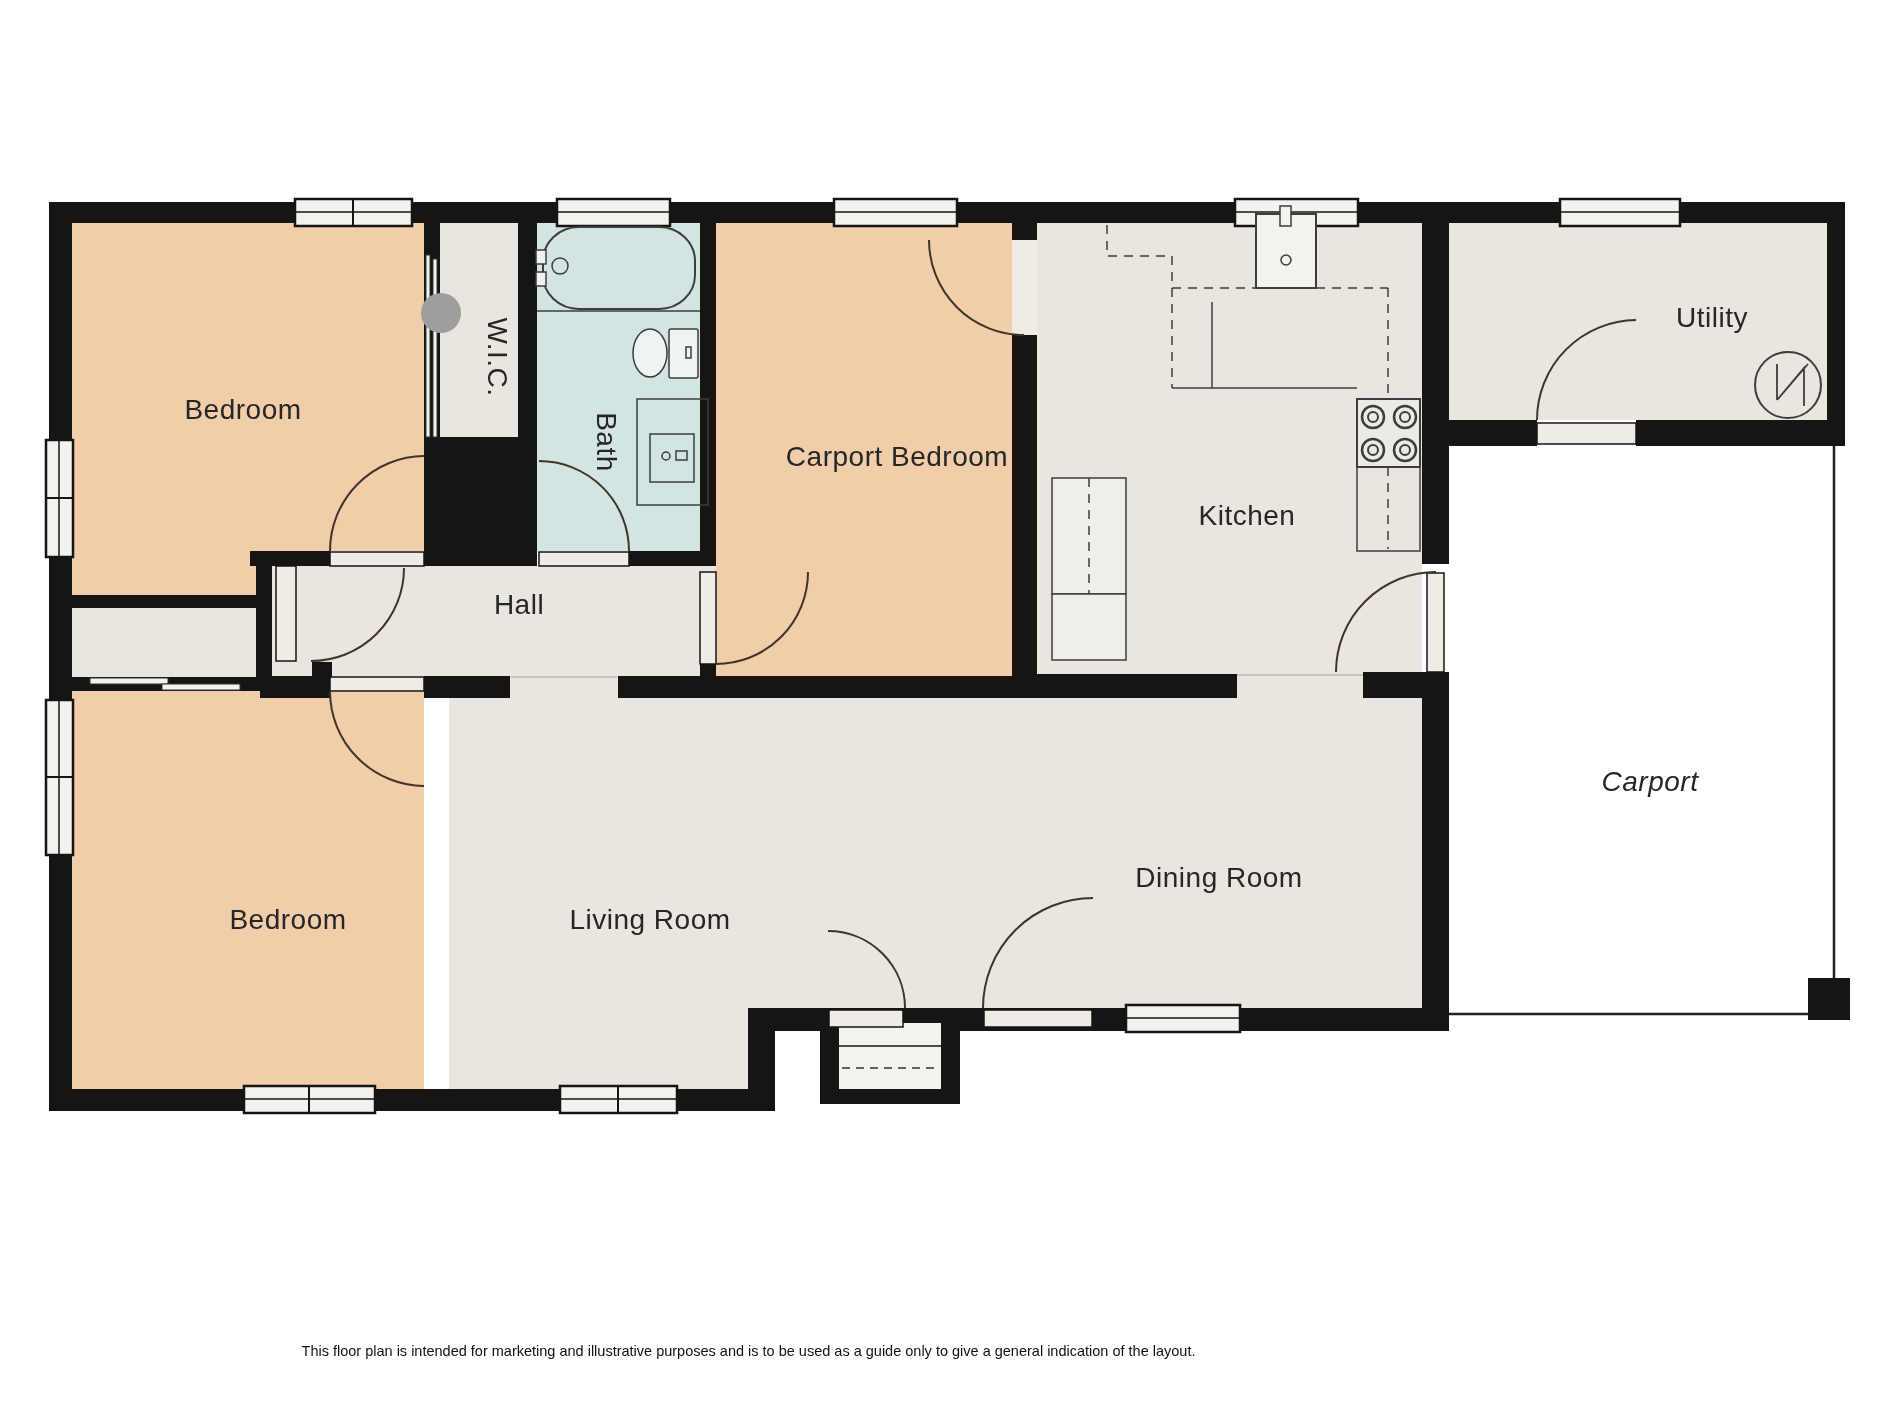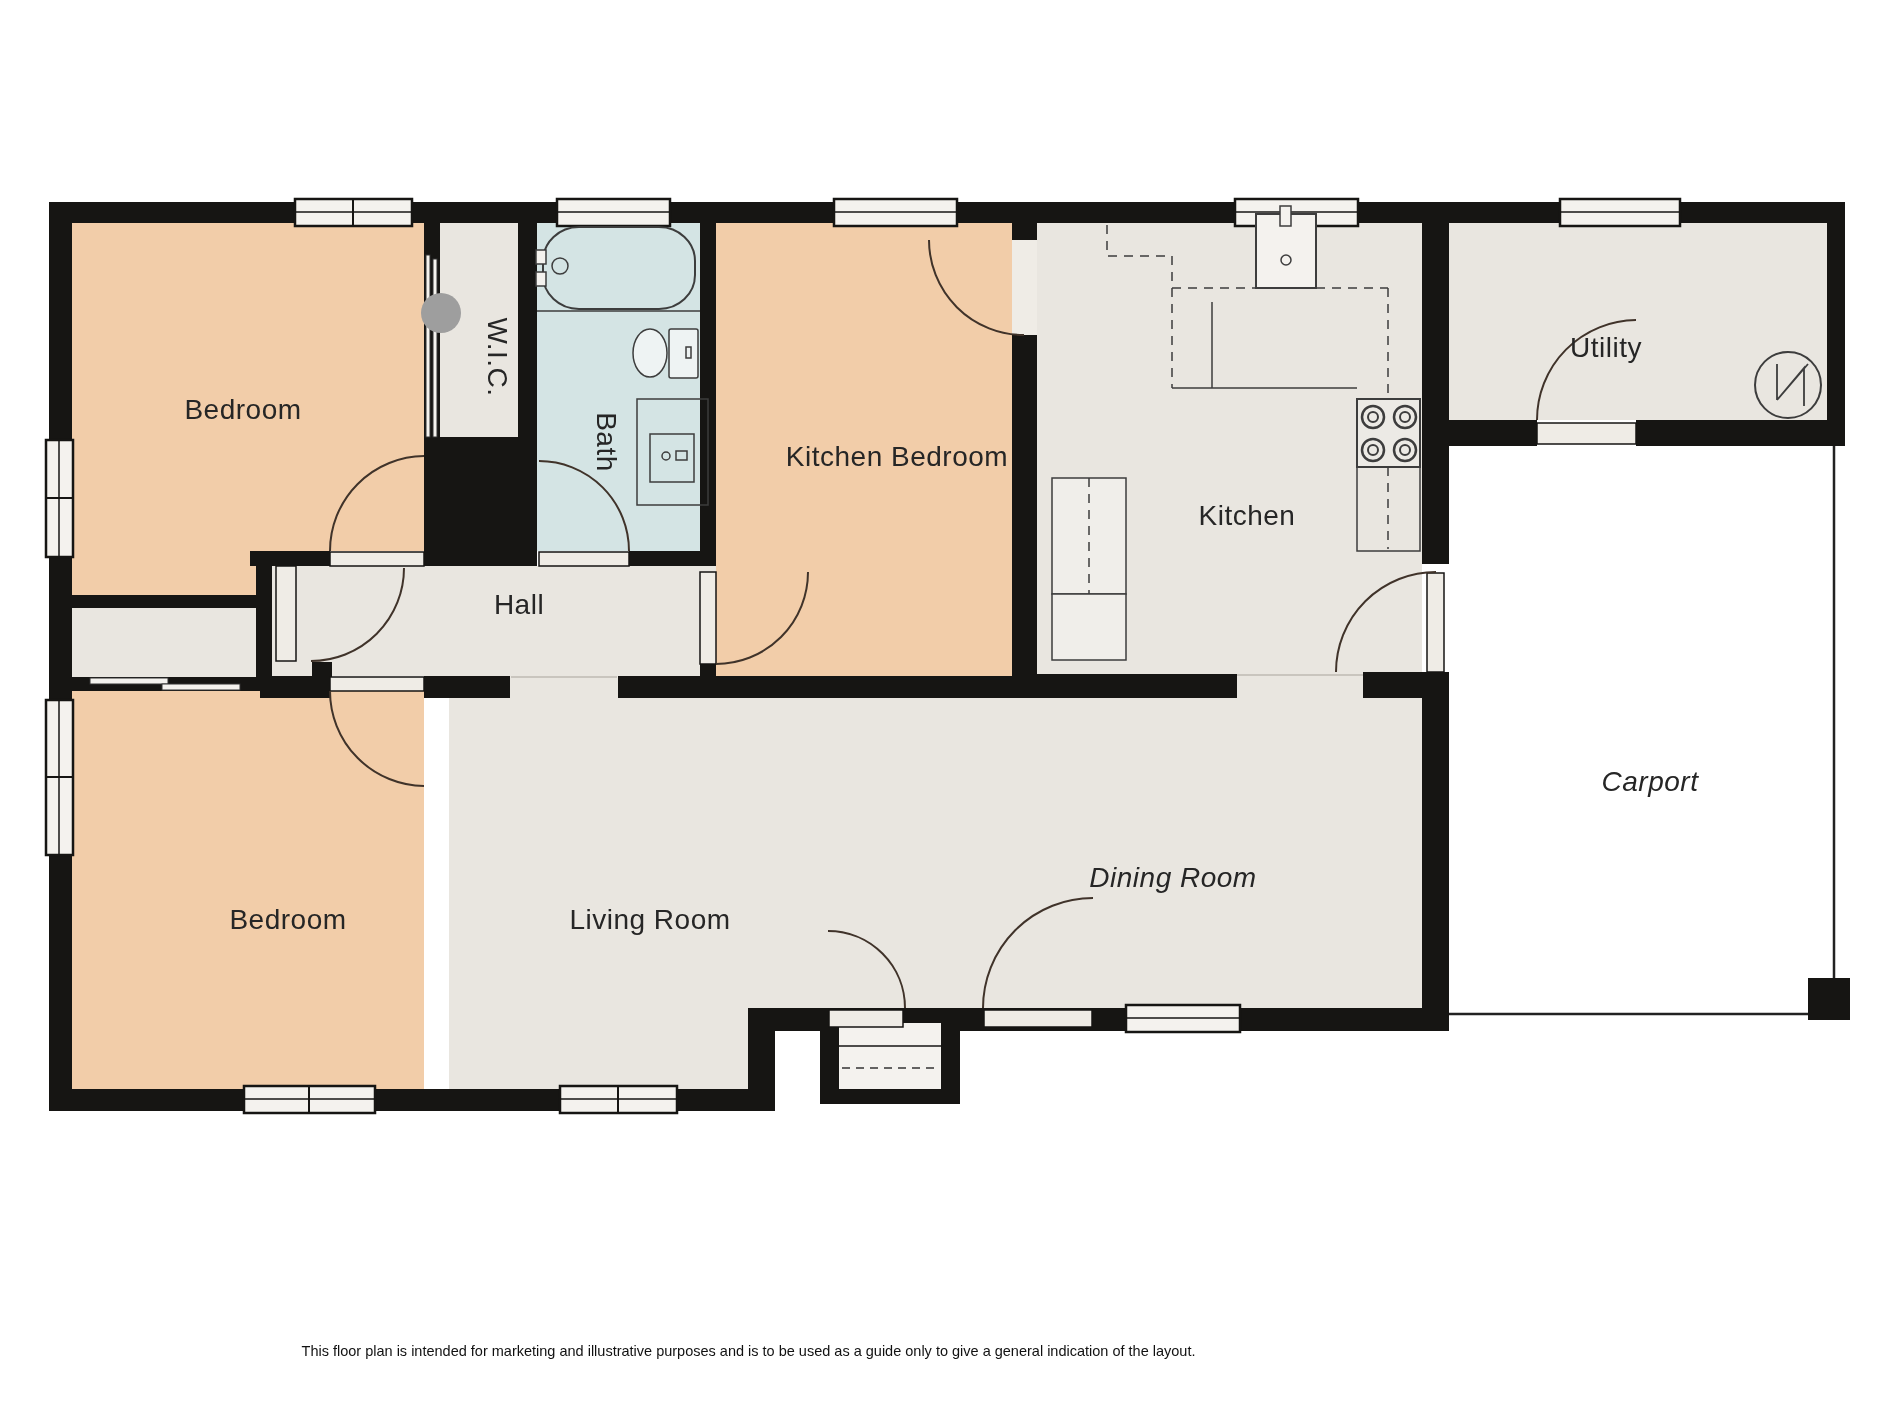--- a/index.html
+++ b/index.html
@@ -225,25 +225,25 @@
   <g>
     <line x1="1834" y1="446" x2="1834" y2="1014" stroke="#222" stroke-width="2.5"></line>
     <line x1="1449" y1="1014" x2="1834" y2="1014" stroke="#222" stroke-width="2.5"></line>
     <rect x="1808" y="978" width="42" height="42" fill="#161513"></rect>
   </g>
 </svg>
 
 <div class="room-label" style="left:243px;top:410px;">Bedroom</div>
 <div class="room-label vert" style="left:497px;top:357px;">W.I.C.</div>
 <div class="room-label vert" style="left:606px;top:442px;">Bath</div>
-<div class="room-label" style="left:897px;top:457px;">Kitchen Bedroom</div>
+<div class="room-label" style="left:897px;top:457px;">Carport Bedroom</div>
 <div class="room-label" style="left:1247px;top:516px;">Kitchen</div>
-<div class="room-label" style="left:1606px;top:318px;margin-top:30px;">Utility</div>
+<div class="room-label" style="left:1712px;top:318px;">Utility</div>
 <div class="room-label" style="left:519px;top:605px;">Hall</div>
 <div class="room-label" style="left:288px;top:920px;">Bedroom</div>
 <div class="room-label" style="left:650px;top:920px;">Living Room</div>
-<div class="room-label" style="left:1173px;top:878px;font-style:italic;">Dining Room</div>
+<div class="room-label" style="left:1219px;top:878px;">Dining Room</div>
 <div class="room-label" style="left:1650px;top:782px;font-style:italic;">Carport</div>
 
 <div class="disclaimer">
   <div>This floor plan is intended for marketing and illustrative purposes and is to be used as a guide only to give a general indication of the layout.</div>
 </div>
 </div>
 
 </body></html>

